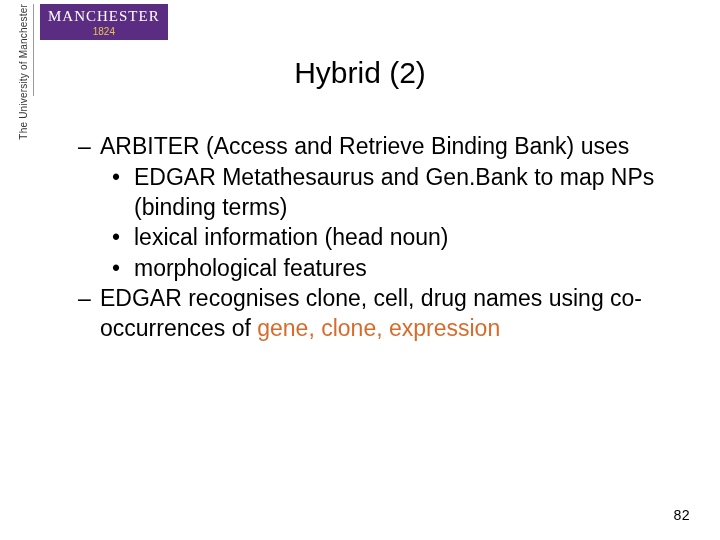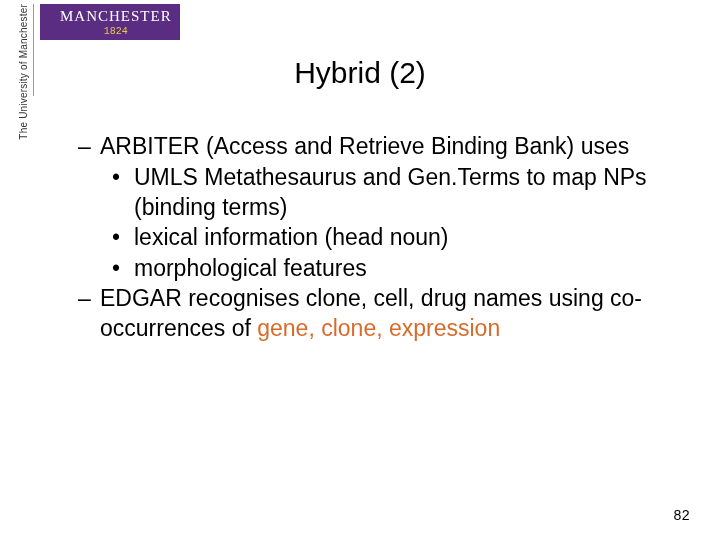--- a/index.html
+++ b/index.html
@@ -35,32 +35,32 @@
   }
   .logo-divider {
     width: 1px;
     height: 92px;
     background: #999;
     margin-right: 6px;
   }
   .logo-badge {
     background: #5a2d82;
     color: #fff;
-    padding: 4px 8px 3px 20px;
+    padding: 4px 8px 3px 8px;
     text-align: center;
     min-width: 110px;
   }
   .logo-badge .line1 {
     font-family: "Times New Roman", serif;
     font-size: 15px;
     letter-spacing: 1px;
     font-weight: 400;
   }
   .logo-badge .line2 {
-    font-family: Liberation Mono, monospace;
+    font-family: Liberation Sans, sans-serif;
     font-size: 10px;
     color: #e8c54a;
     margin-top: 1px;
   }
 
   
   .title {
     position: absolute;
     top: 56px;
     left: 0;
@@ -127,21 +127,21 @@
   </div>
 </div>
 
 <div class="title">Hybrid (2)</div>
 
 <div class="body">
   <div class="lvl1">
     <span>ARBITER (Access and Retrieve Binding Bank) uses</span>
   </div>
   <div class="lvl2">
-    <span>UMLS Metathesaurus and Gen.Terms to map NPs (binding terms)</span>
+    <span>EDGAR Metathesaurus and Gen.Bank to map NPs (binding terms)</span>
   </div>
   <div class="lvl2">
     <span>lexical information (head noun)</span>
   </div>
   <div class="lvl2">
     <span>morphological features</span>
   </div>
   <div class="lvl1">
     <span>EDGAR recognises clone, cell, drug names using co-occurrences of </span><span class="hl">gene, clone, expression</span>
   </div>

